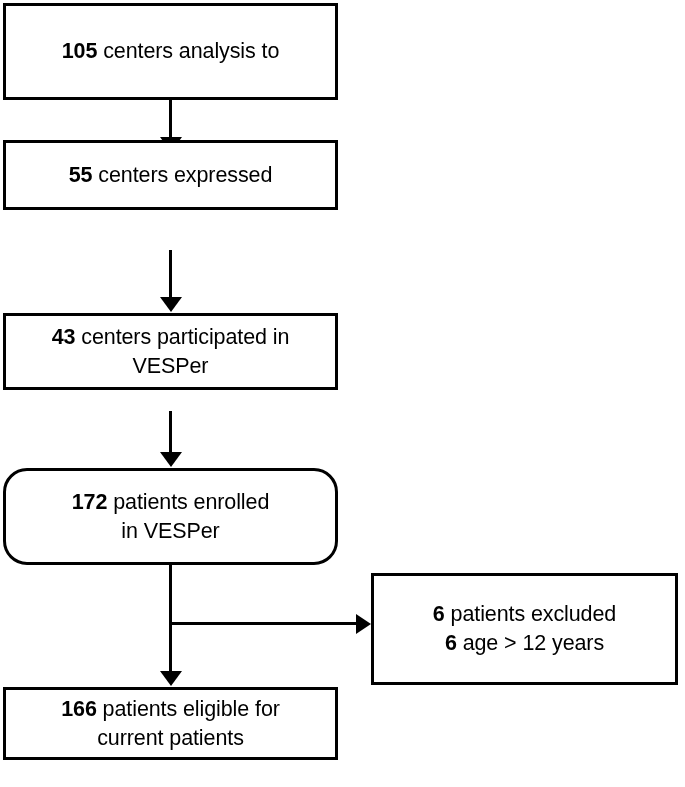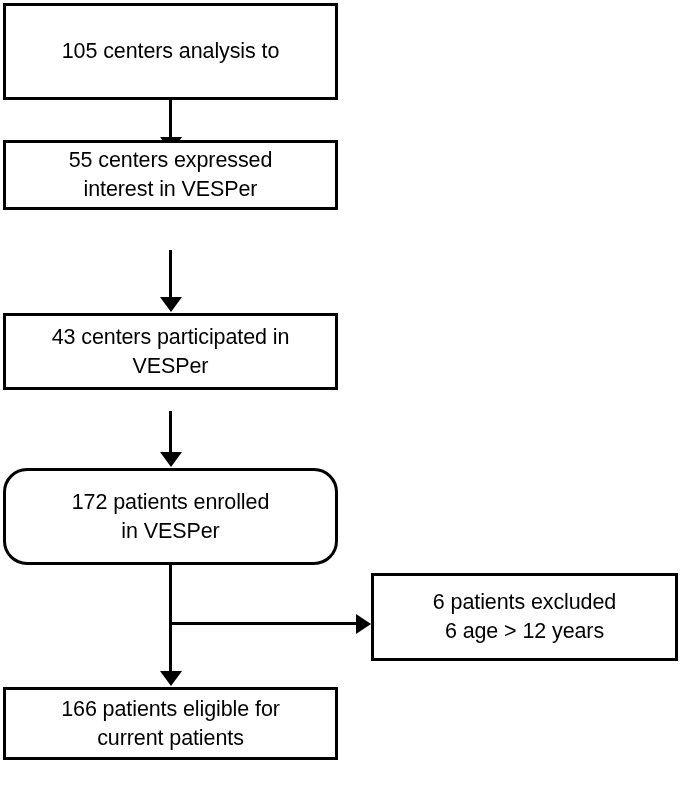--- a/index.html
+++ b/index.html
@@ -26,21 +26,21 @@
     text-align: center;
   }
   .node-text {
     font-size: 21.5px;
     line-height: 1.34;
     color: #000000;
     letter-spacing: -0.1px;
     padding: 0 10px;
   }
   .node-text b {
-    font-weight: normal;
+    font-weight: bold;
   }
   
   .vline {
     position: absolute;
     background: #000000;
     width: 3px;
   }
   .hline {
     position: absolute;
     background: #000000;
@@ -73,21 +73,20 @@
       <b>105</b><span> centers analysis to</span><br>
     </div>
   </div>
 
   <div class="vline" style="left:169px; top:100px; height:39px;"></div>
   <div class="arrow-down" style="left:159.5px; top:137px;"></div>
 
   <div class="node" style="left:3px; top:140px; width:335px; height:70px;">
     <div class="node-text">
       <b>55</b><span> centers expressed</span><br>
-      <span>interest in VESPer</span>
     </div>
   </div>
 
   <div class="vline" style="left:169px; top:250px; height:48px;"></div>
   <div class="arrow-down" style="left:159.5px; top:297px;"></div>
 
   <div class="node" style="left:3px; top:313px; width:335px; height:77px;">
     <div class="node-text">
       <b>43</b><span> centers participated in</span><br>
       <span>VESPer</span>
@@ -103,21 +102,21 @@
       <span>in VESPer</span>
     </div>
   </div>
 
   <div class="vline" style="left:169px; top:565px; height:108px;"></div>
   <div class="arrow-down" style="left:159.5px; top:671px;"></div>
 
   <div class="hline" style="left:169px; top:622px; width:188px;"></div>
   <div class="arrow-right" style="left:356px; top:613.5px;"></div>
 
-  <div class="node" style="left:371px; top:573px; width:307px; height:88px;">
+  <div class="node" style="left:371px; top:573px; width:307px; height:112px;">
     <div class="node-text">
       <b>6</b><span> patients excluded</span><br>
       <b>6</b><span> age &gt; 12 years</span>
     </div>
   </div>
 
   <div class="node" style="left:3px; top:687px; width:335px; height:73px;">
     <div class="node-text">
       <b>166</b><span> patients eligible for</span><br>
       <span>current patients</span>

